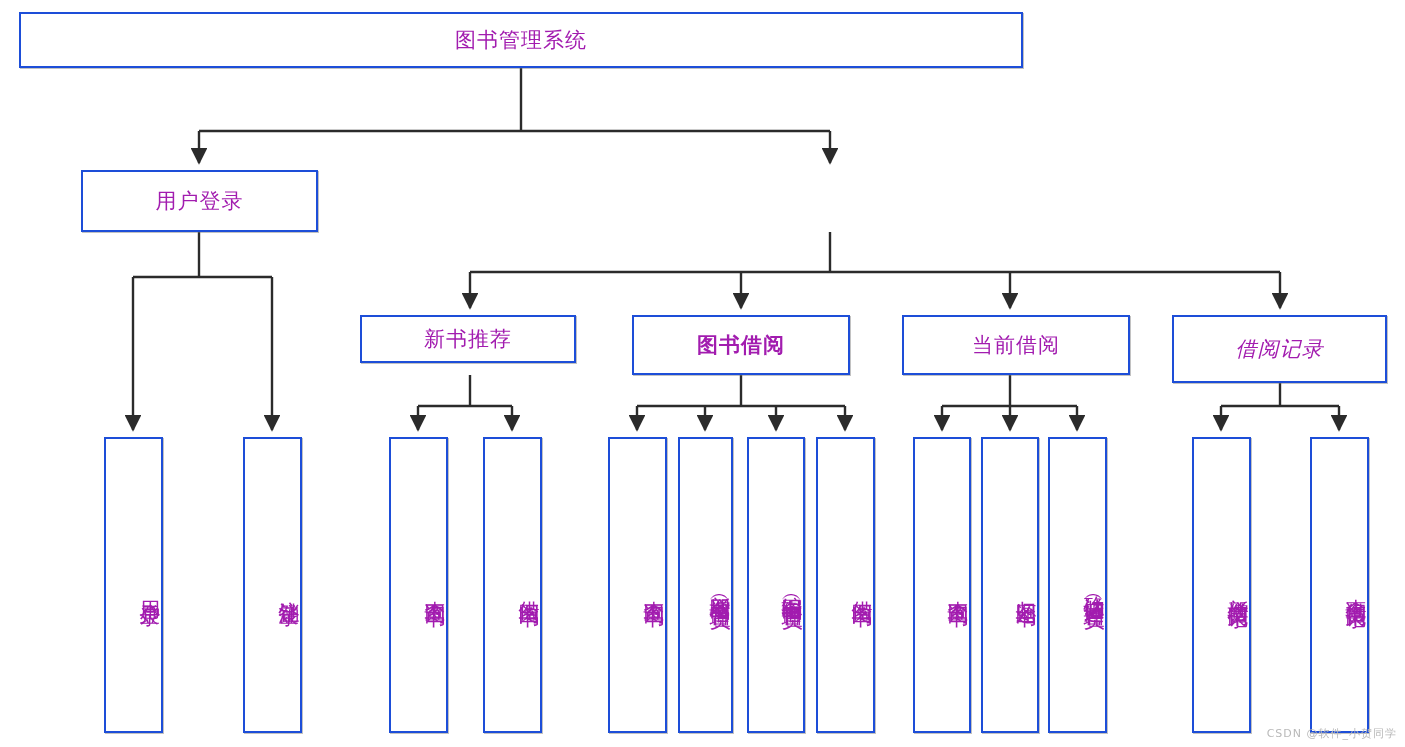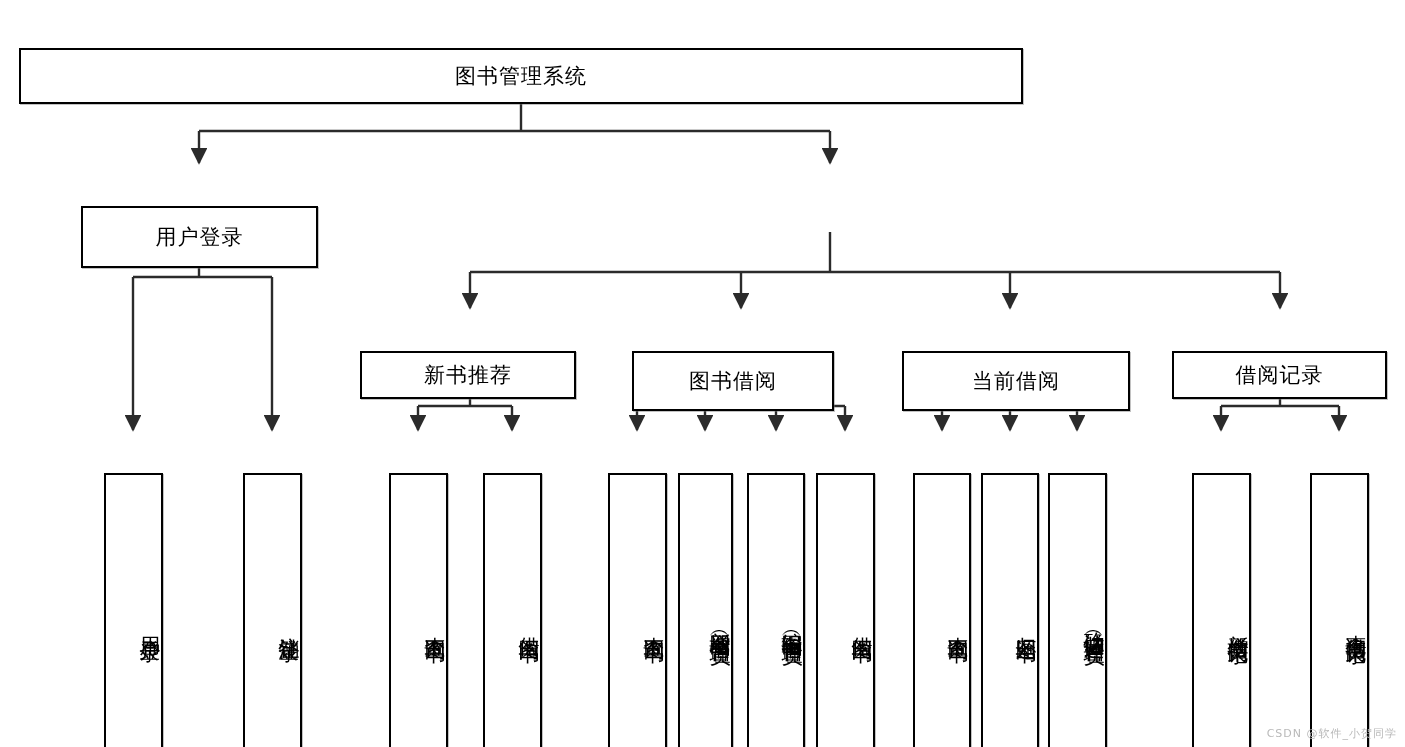--- a/index.html
+++ b/index.html
@@ -20,28 +20,27 @@
   svg.layer {
     position: absolute;
     left: 0;
     top: 0;
     width: 1405px;
     height: 747px;
   }
   .node {
     position: absolute;
     box-sizing: border-box;
-    border: 2px solid #000000;
+    border: 2px solid #1d4ed8;
     background: #ffffff;
     display: flex;
     align-items: center;
     justify-content: center;
-    color: #000000;
+    color: #a21caf;
     box-shadow: 1px 1px 0 rgba(120,120,120,0.45);
-    margin-top: 36px;
   }
   .node.horiz {
     font-size: 21px;
     letter-spacing: 1px;
   }
   .node.vert {
     writing-mode: vertical-rl;
     text-orientation: upright;
     font-size: 21px;
     line-height: 1.12;
@@ -126,27 +125,27 @@
     <span>图书管理系统</span>
   </div>
 
   <div class="node horiz" style="left:81px; top:170px; width:237px; height:62px;">
     <span>用户登录</span>
   </div>
 
   <div class="node horiz" style="left:360px; top:315px; width:216px; height:48px;">
     <span>新书推荐</span>
   </div>
-  <div class="node horiz" style="left:632px; top:315px; width:202px; height:60px;">
+  <div class="node horiz" style="left:632px; top:315px; width:218px; height:60px;font-weight:bold;">
     <span>图书借阅</span>
   </div>
   <div class="node horiz" style="left:902px; top:315px; width:228px; height:60px;">
     <span>当前借阅</span>
   </div>
-  <div class="node horiz" style="left:1172px; top:315px; width:215px; height:48px;">
+  <div class="node horiz" style="left:1172px; top:315px; width:215px; height:68px;font-style:italic;">
     <span>借阅记录</span>
   </div>
 
   <div class="node vert" style="left:104px; top:437px; width:59px; height:296px;">
     <span class="vtext">用户登录</span>
   </div>
   <div class="node vert" style="left:243px; top:437px; width:59px; height:296px;">
     <span class="vtext">注销登录</span>
   </div>
 

